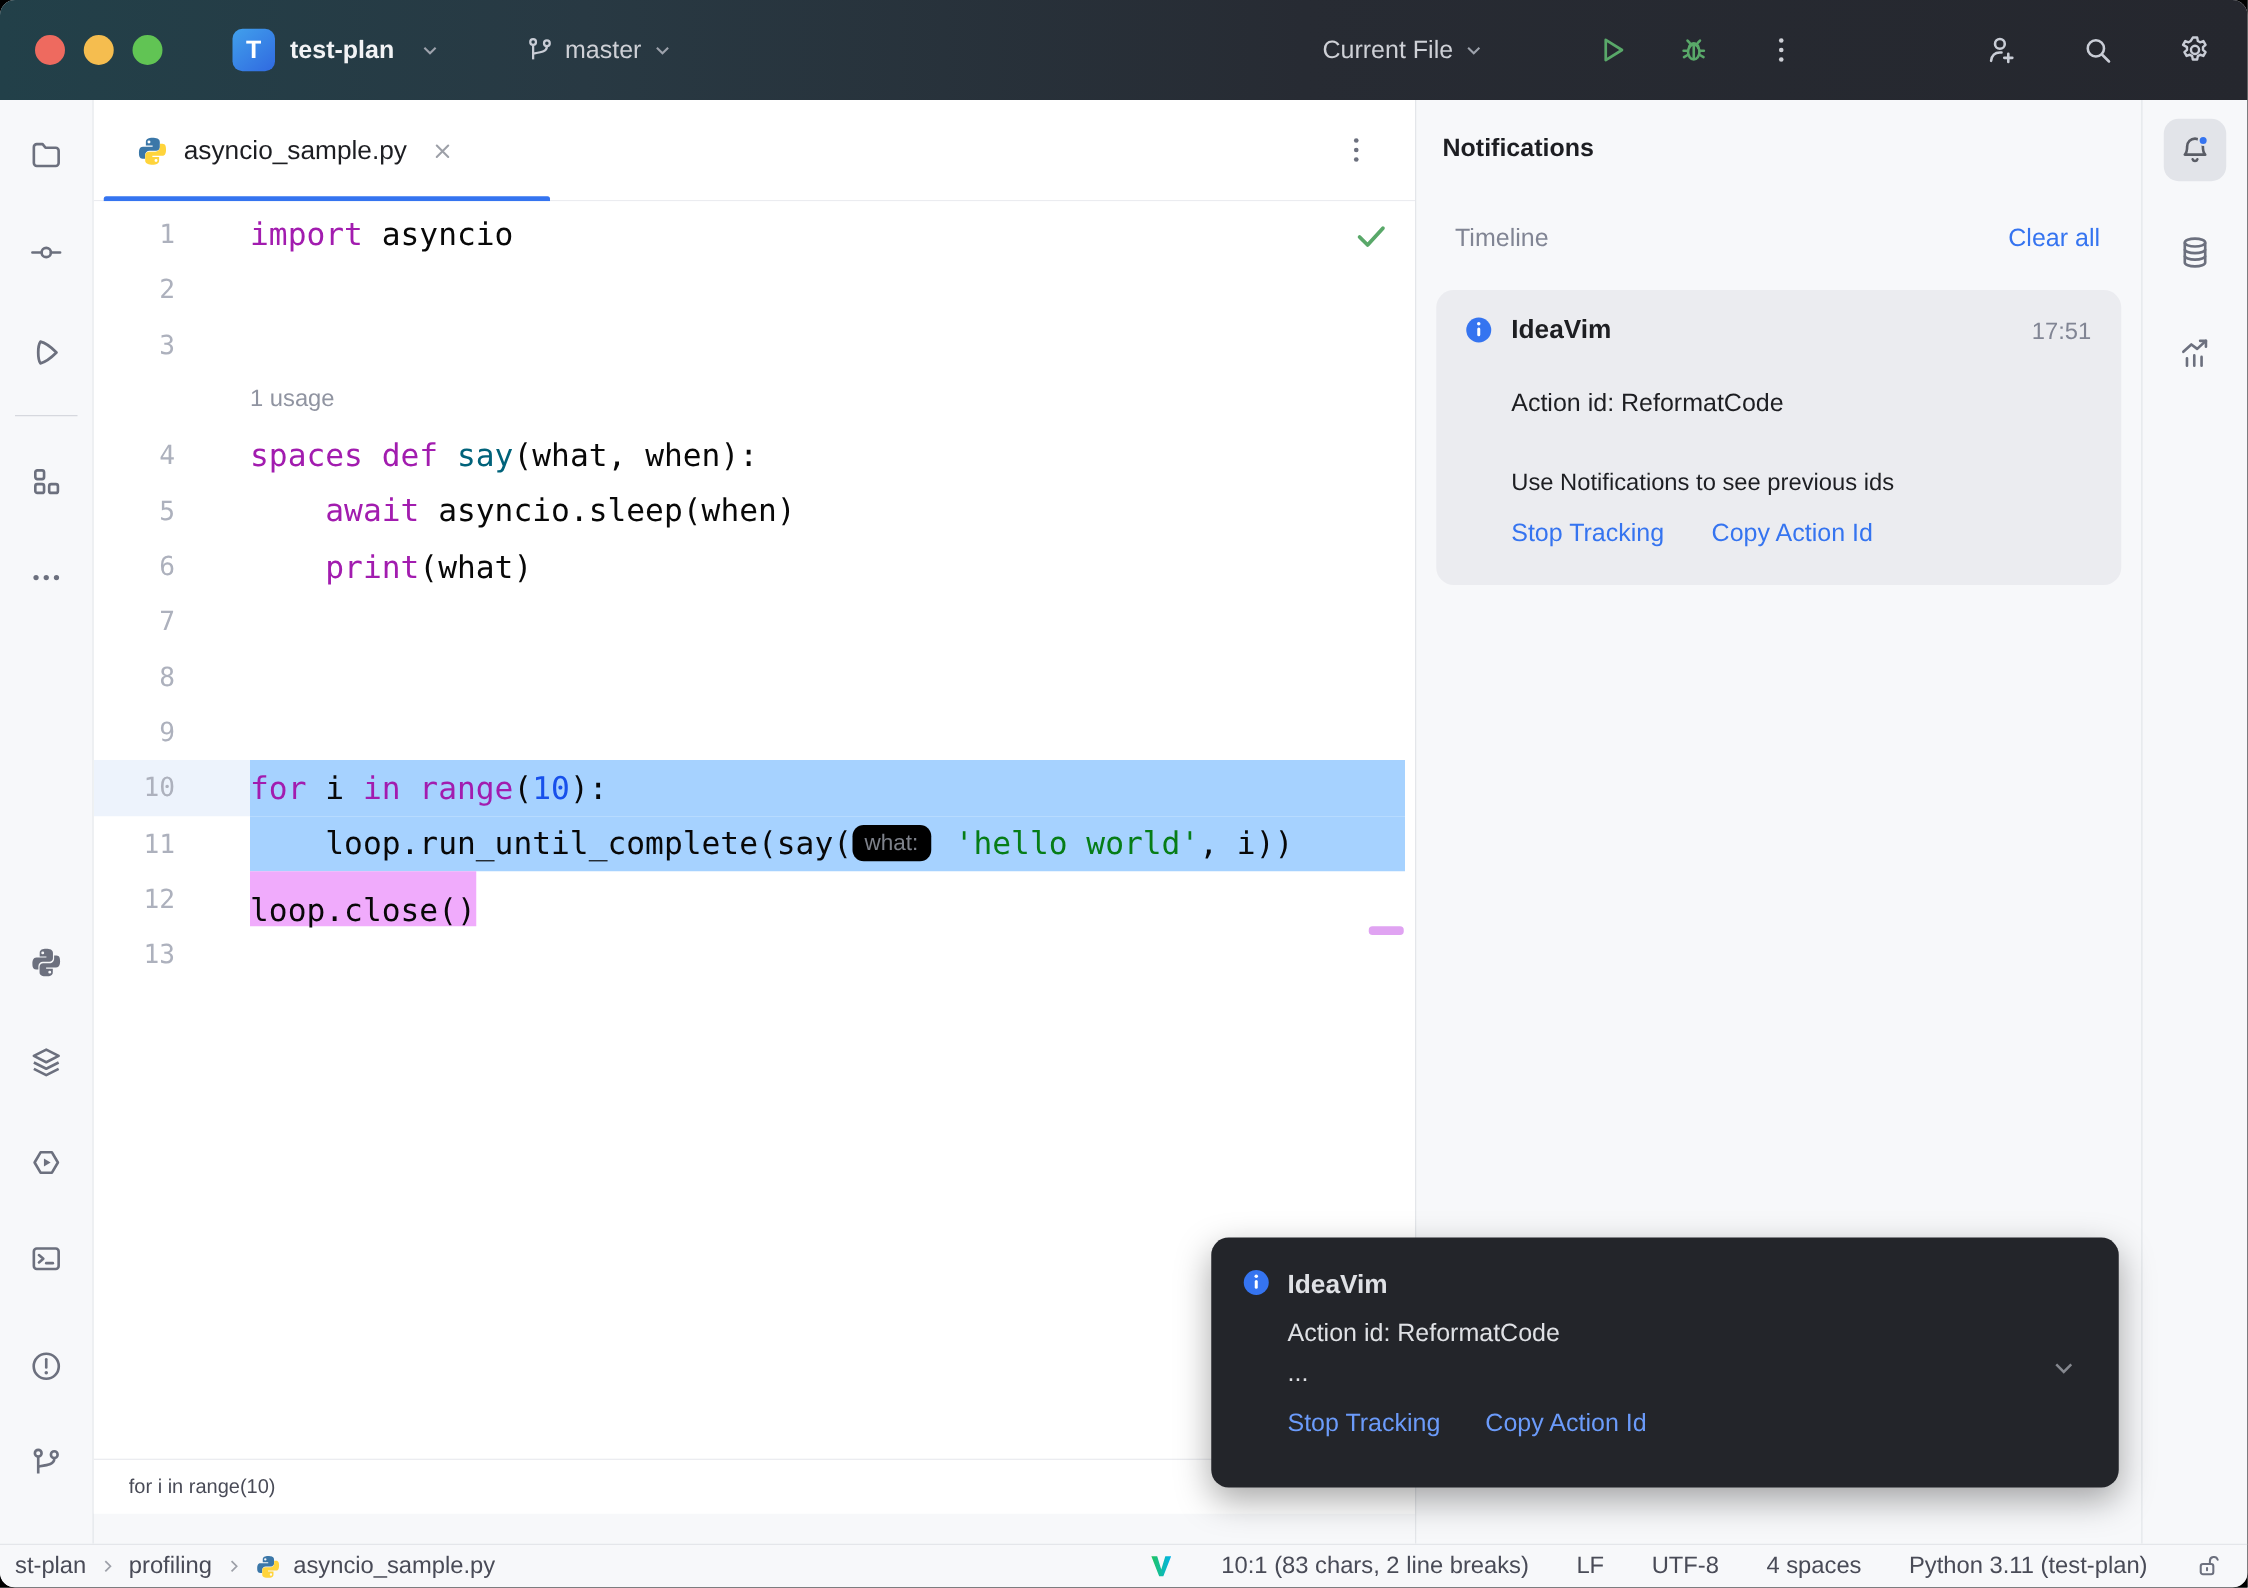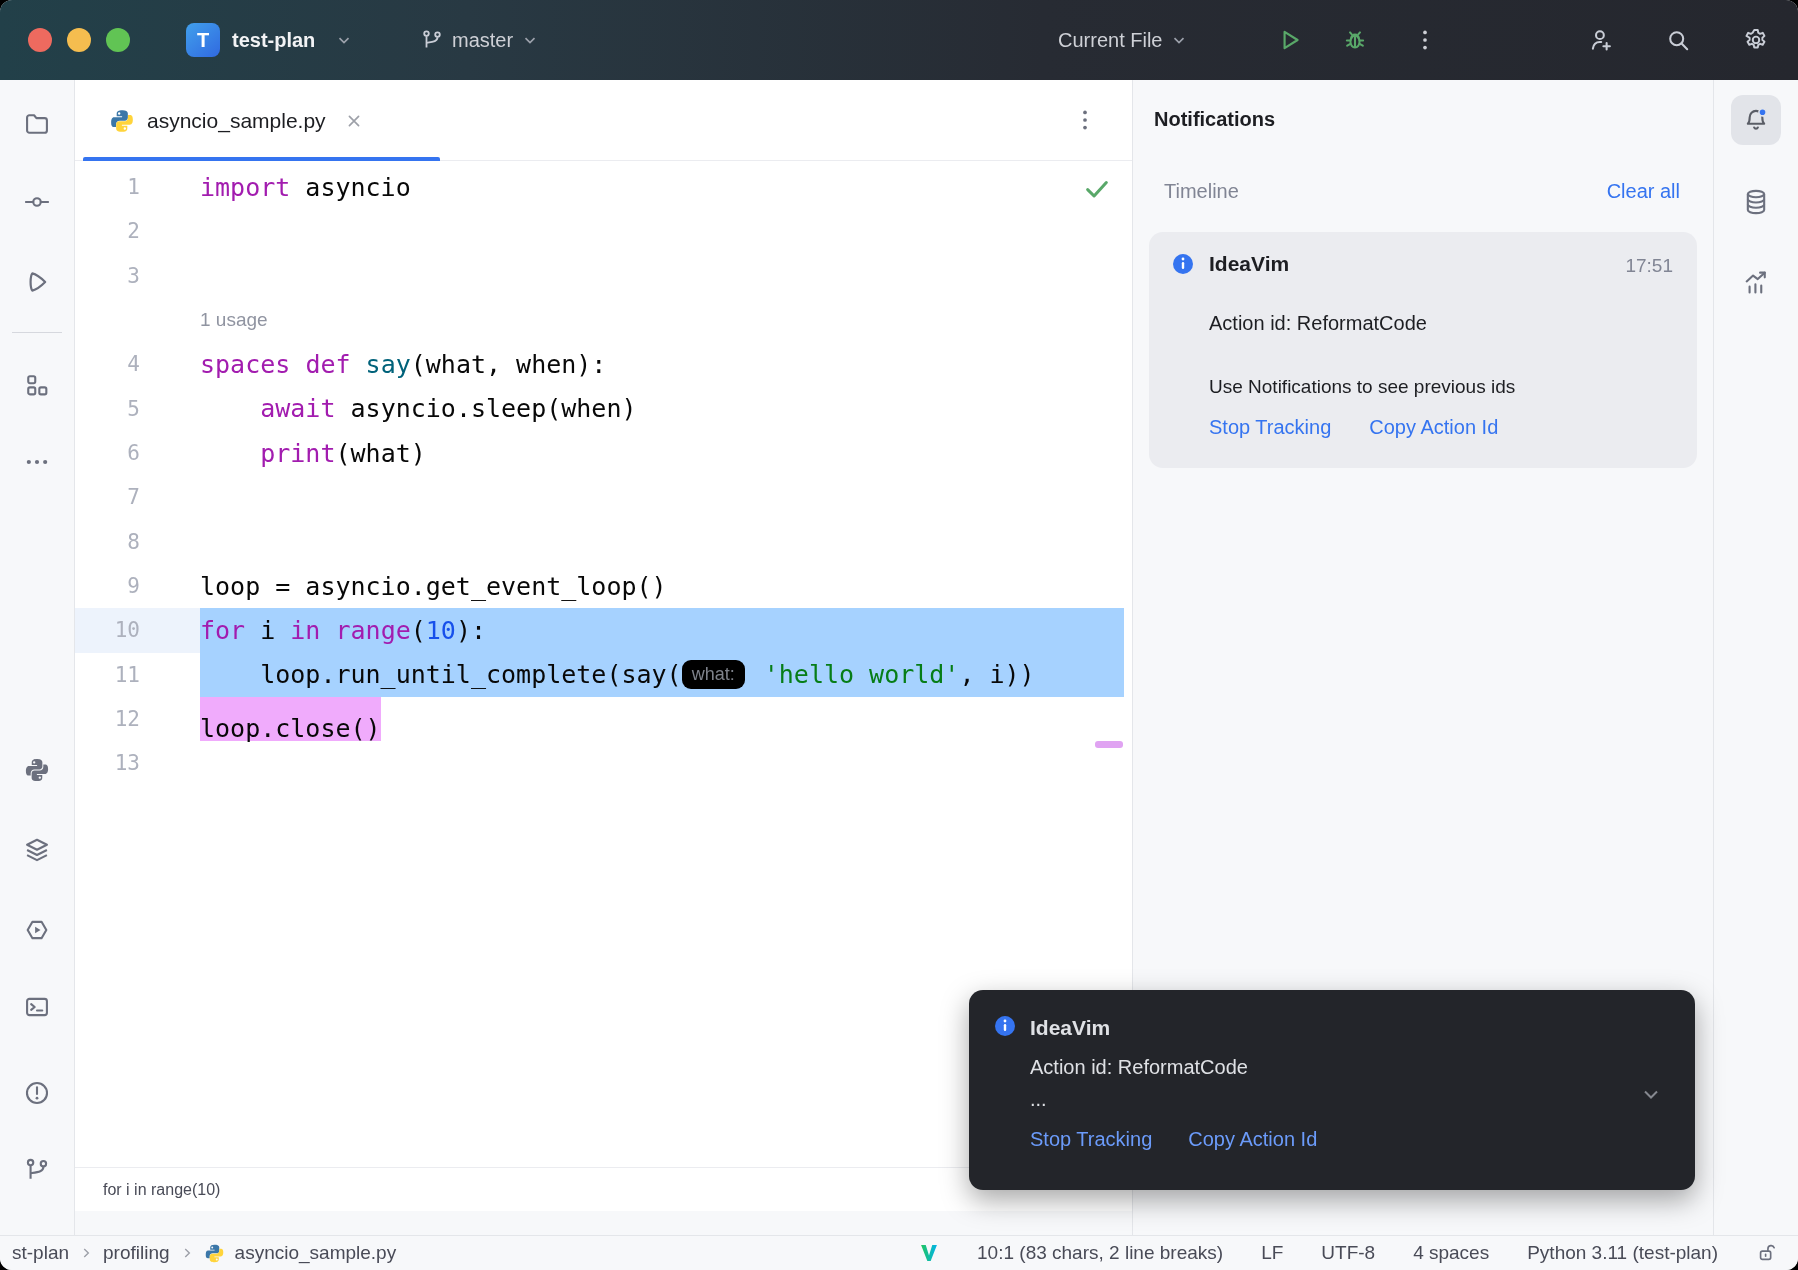--- a/index.html
+++ b/index.html
@@ -253,21 +253,20 @@
           <div class="crow">
             <div class="gut">7</div>
             <div class="cl"></div>
           </div>
           <div class="crow">
             <div class="gut">8</div>
             <div class="cl"></div>
           </div>
           <div class="crow">
             <div class="gut">9</div>
-            <div class="cl"><span class="sg-pl">loop = asyncio.get_event_loop()</span></div>
           </div>
           <div class="crow">
             <div class="gut caret">10</div>
             <div class="cl selfull"><span class="sg-kw">for</span><span class="sg-pl"> i </span><span class="sg-kw">in</span><span class="sg-pl"> </span><span class="sg-kw">range</span><span class="sg-pl">(</span><span class="sg-num">10</span><span class="sg-pl">):</span></div>
           </div>
           <div class="crow">
             <div class="gut">11</div>
             <div class="cl selfull"><span class="sg-pl">    loop.run_until_complete(say(</span><span class="sg-inlay">what:</span><span class="sg-str"> 'hello world'</span><span class="sg-pl">, i))</span></div>
           </div>
           <div class="crow">

